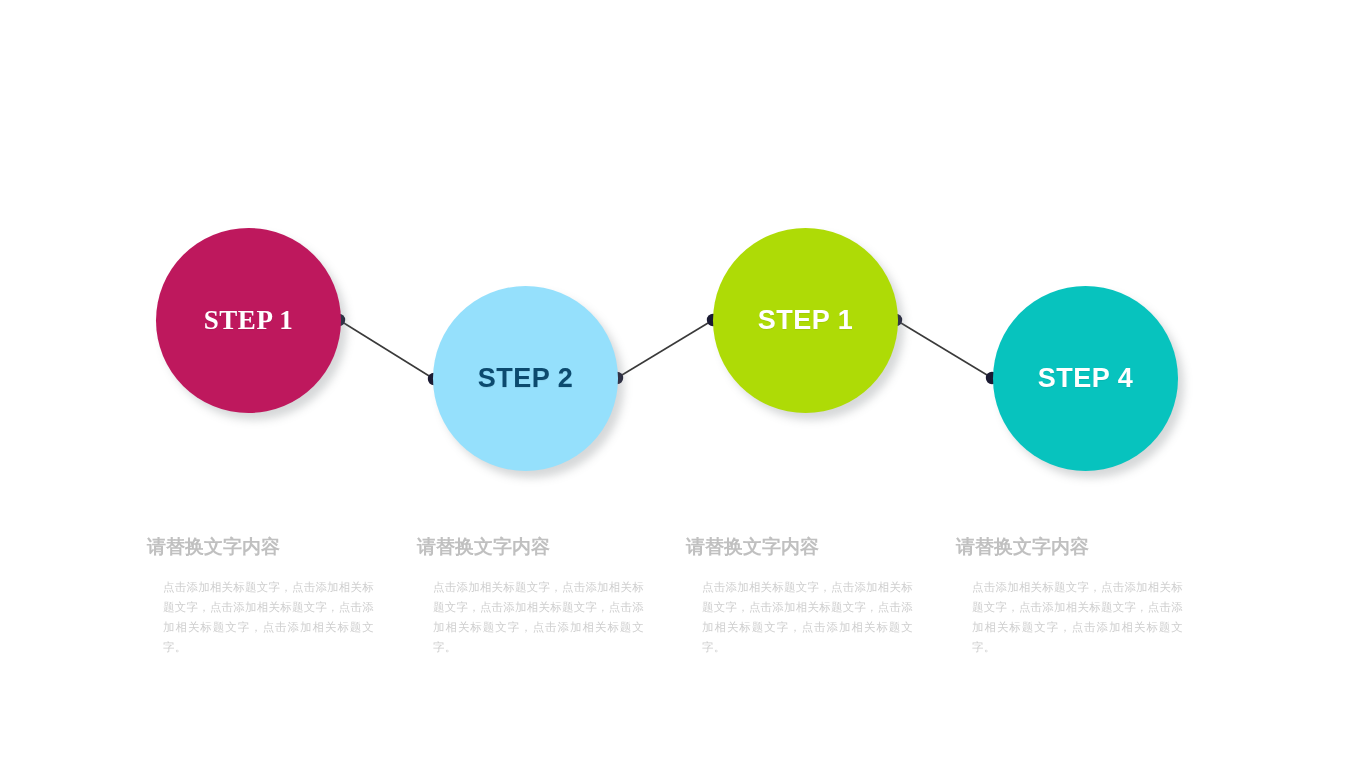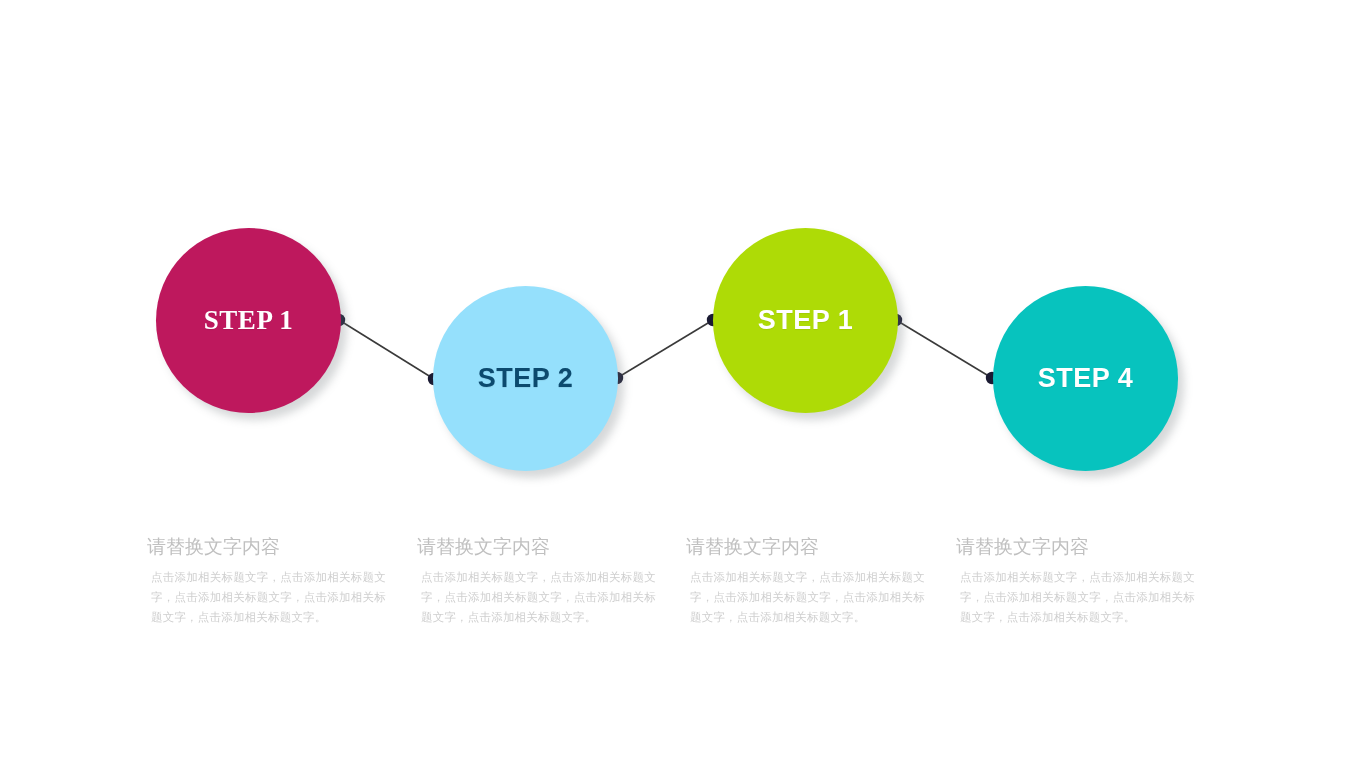--- a/index.html
+++ b/index.html
@@ -98,29 +98,29 @@
   }
   .caption-1 { left: 147px; }
   .caption-2 { left: 417px; }
   .caption-3 { left: 686px; }
   .caption-4 { left: 956px; }
 
   .caption-heading {
     font-size: 19px;
     line-height: 28px;
     color: #c0c0c0;
-    font-weight: 400;
+    font-weight: 700;
     margin: 0 0 6px 0;
     white-space: nowrap;
   }
   .caption-body {
     font-size: 11.5px;
     line-height: 20px;
     color: #cfcfcf;
-    margin: 4px;
+    margin: 16px;
     text-align: justify;
     text-justify: inter-ideograph;
     letter-spacing: 0.2px;
   }
 </style>
 </head>
 <body style="background: rgb(255, 255, 255);">
 
 <div class="slide">
 

